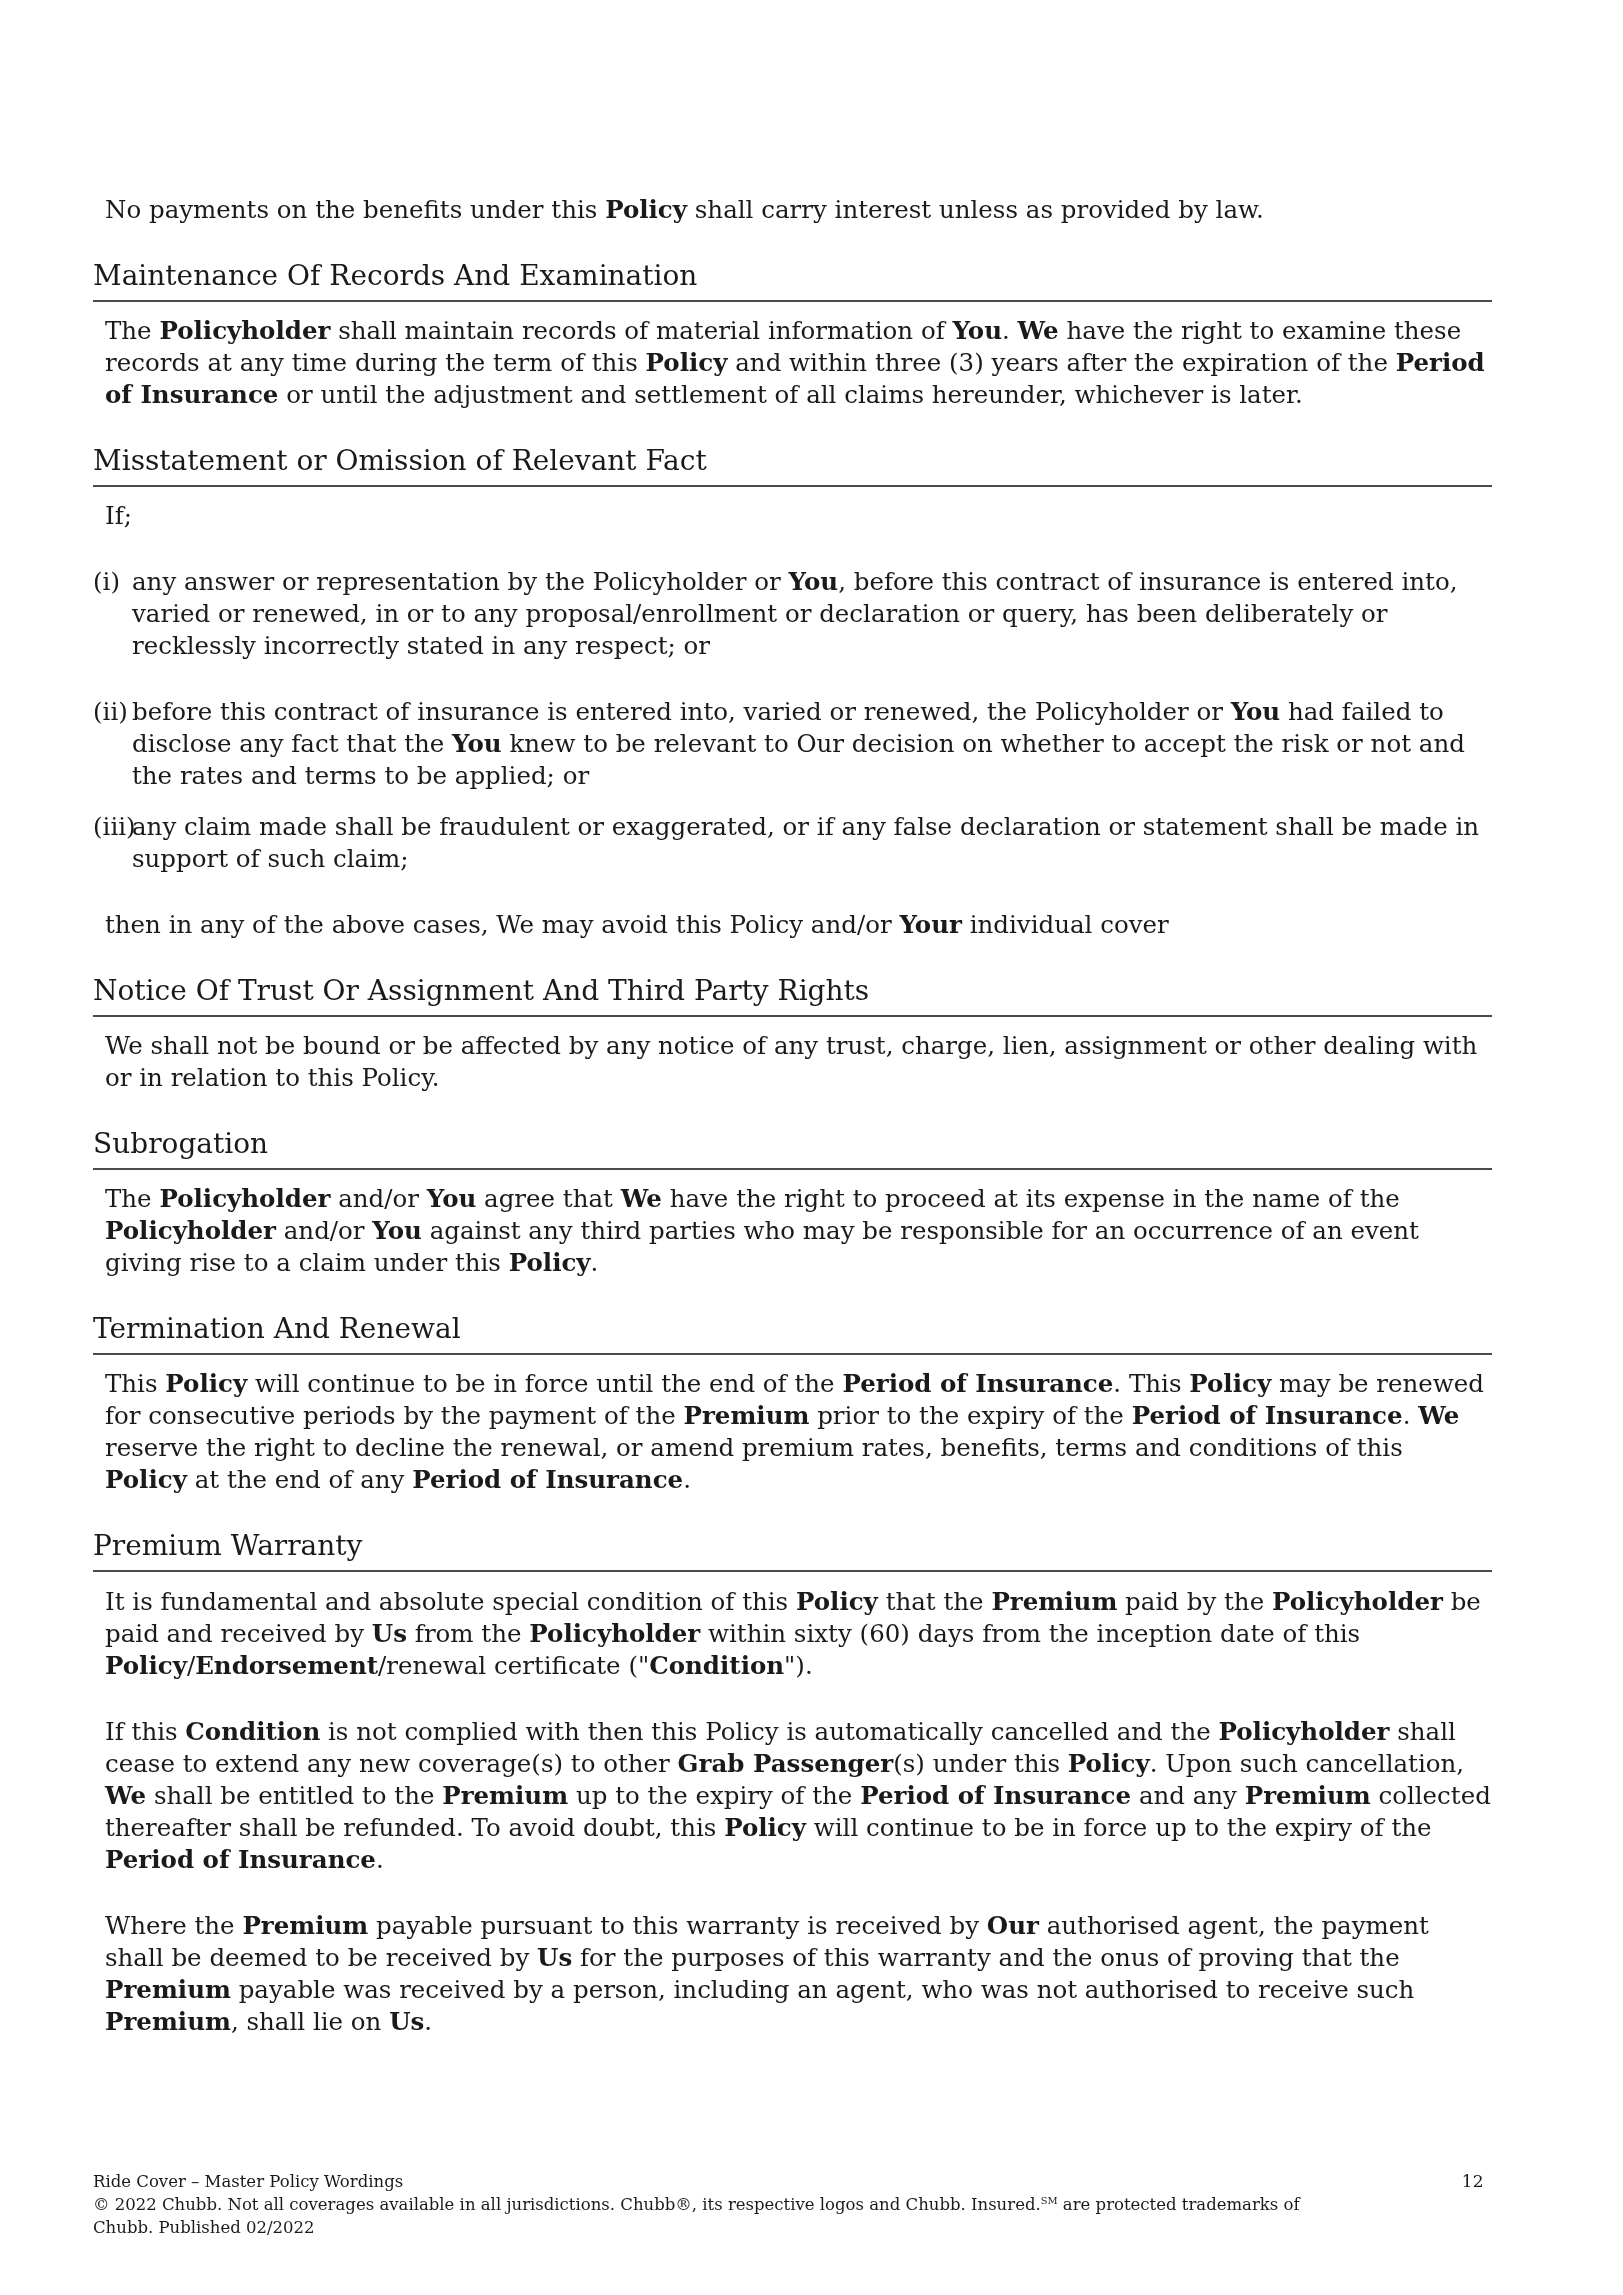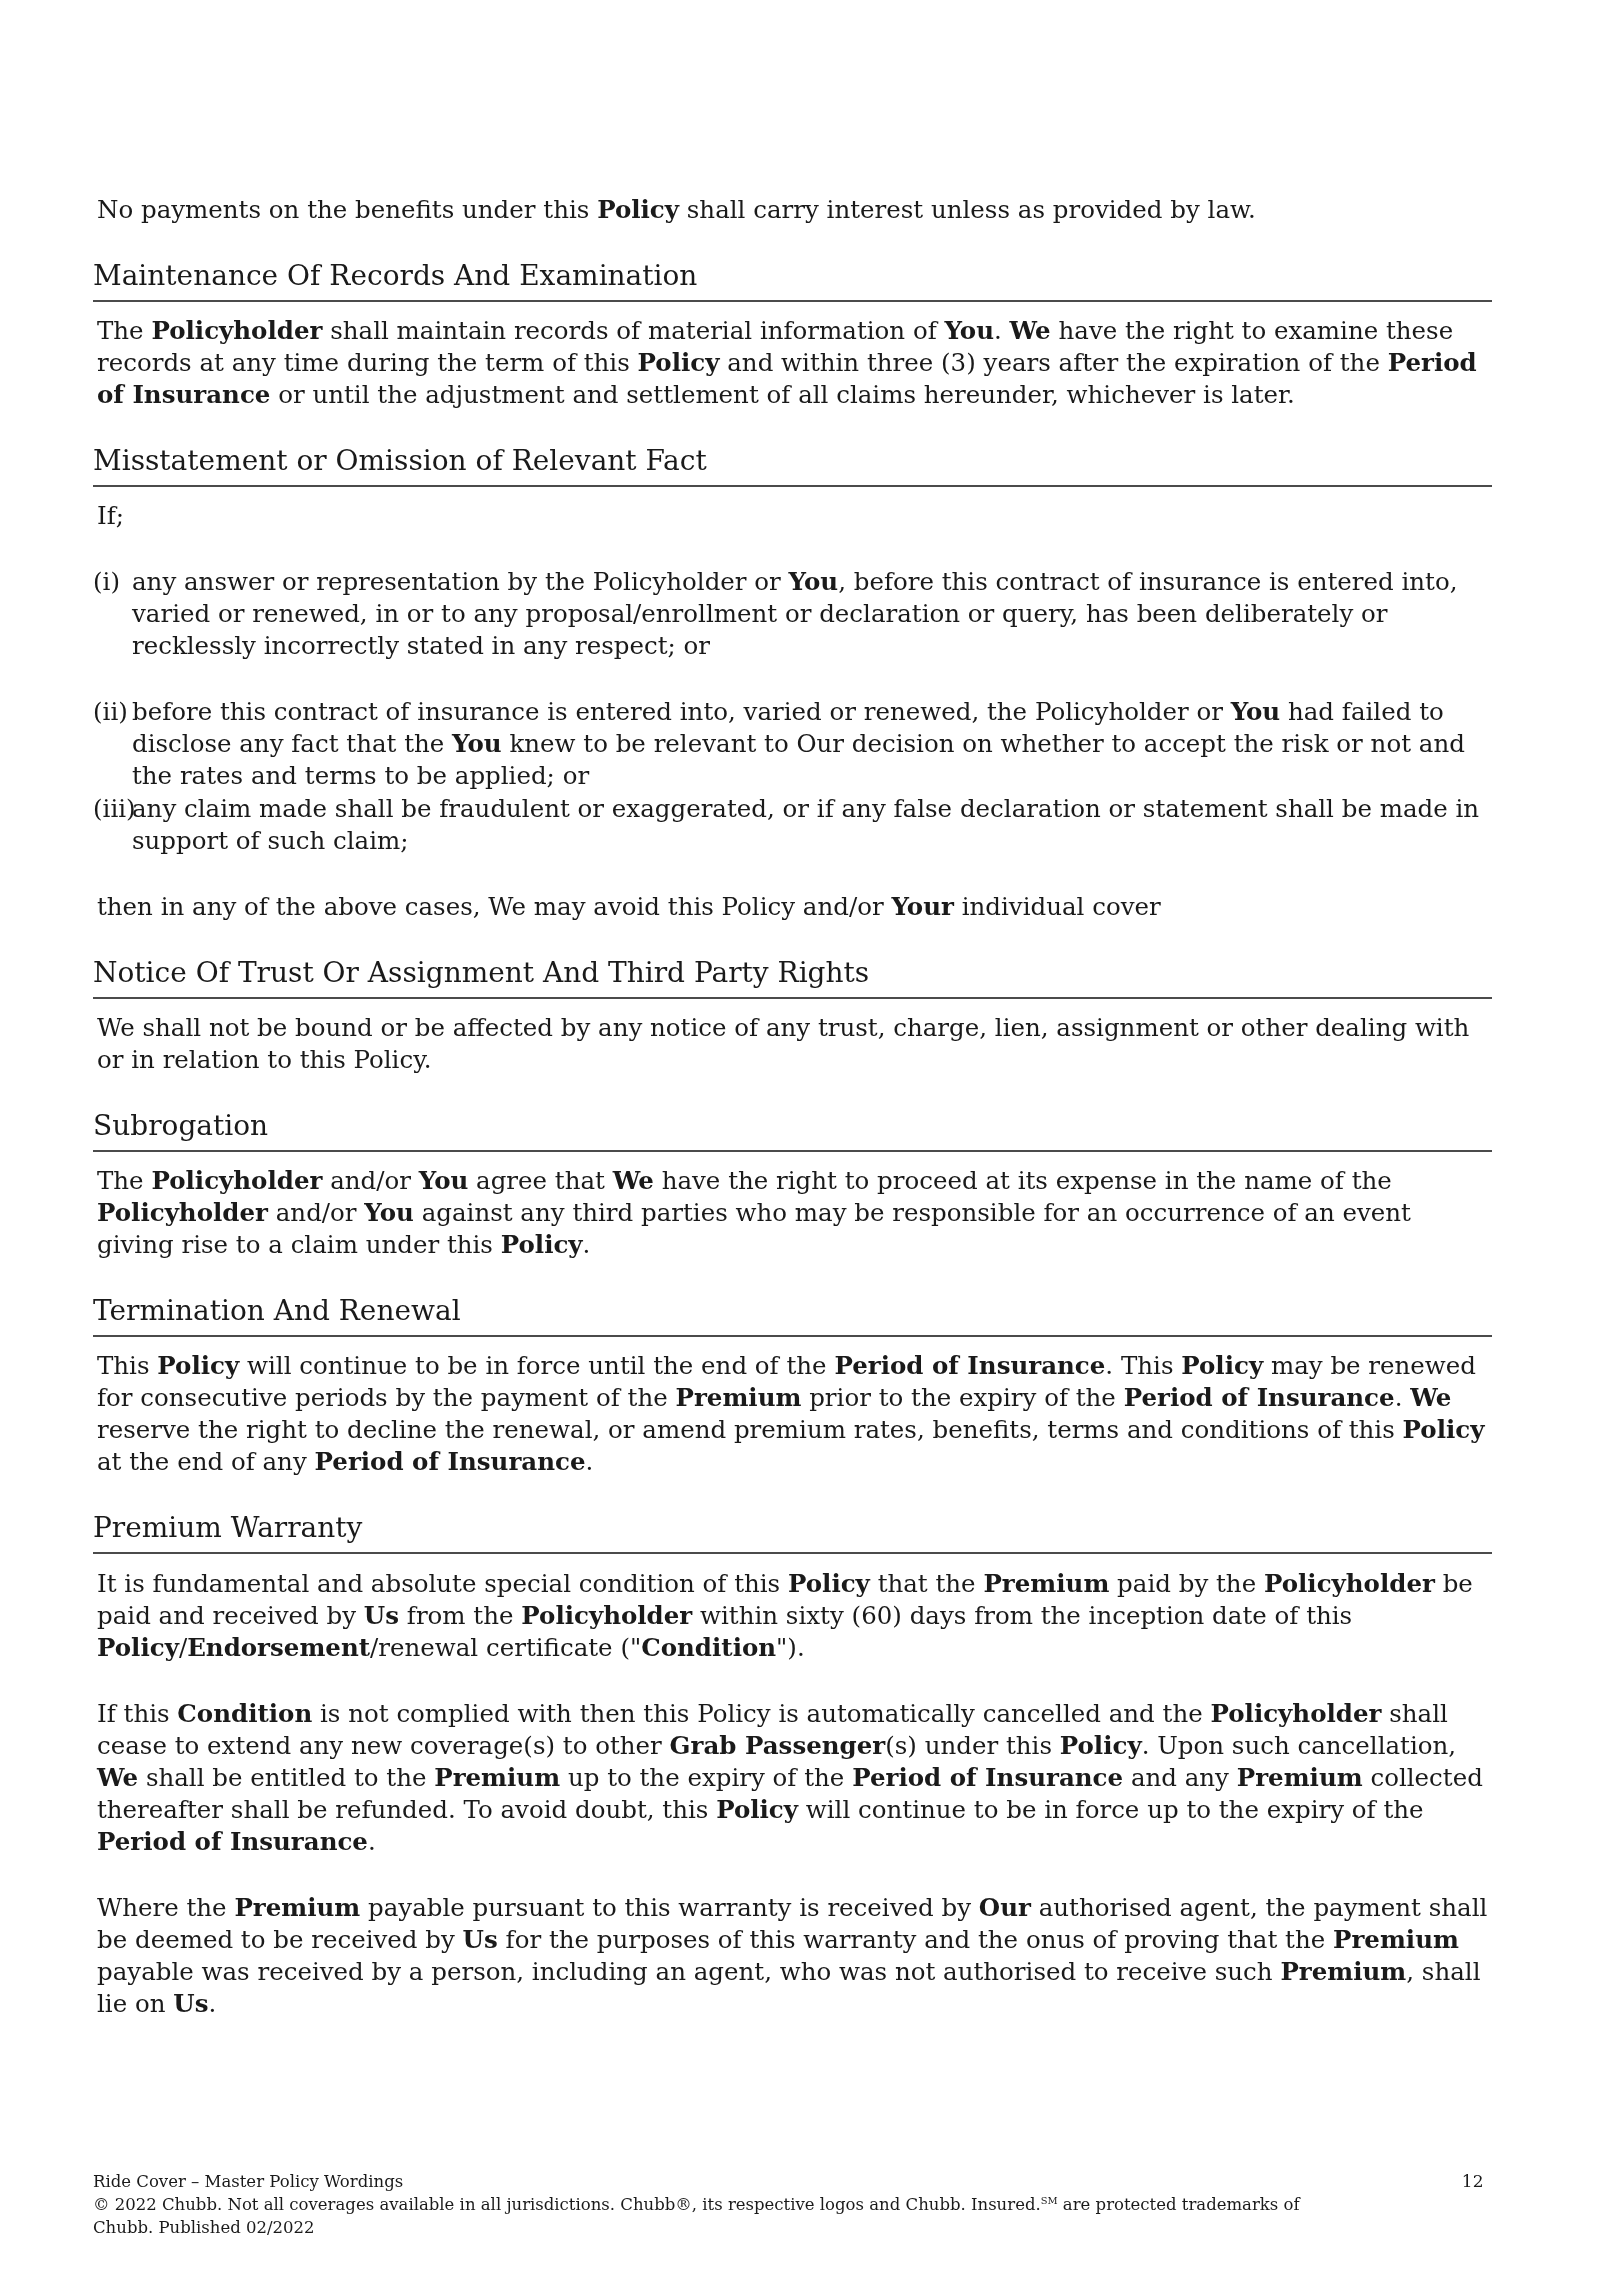--- a/index.html
+++ b/index.html
@@ -18,36 +18,36 @@
   }
   .content {
     position: absolute;
     left: 93px;
     top: 194px;
     width: 1399px;
     font-size: 24.5px;
     line-height: 32px;
   }
   .para {
-    margin: 0 0 34px 4px;
+    margin: 0 0 34px 12px;
   }
   .heading {
     font-size: 28px;
     font-weight: normal;
     line-height: 32px;
     margin: 0 0 13.5px 0;
     padding-bottom: 7.6px;
     border-bottom: 2.5px solid var(--rule, #4b4b4b);
   }
   .list-item {
     display: flex;
     margin: 0 0 34px 0;
   }
   .list-item.tight {
-    margin-bottom: 1px;
+    margin-bottom: 19px;
   }
   .marker {
     flex: 0 0 39px;
     width: 39px;
   }
   .li-body {
     flex: 1 1 auto;
   }
   strong { font-weight: bold; }
   sup {

